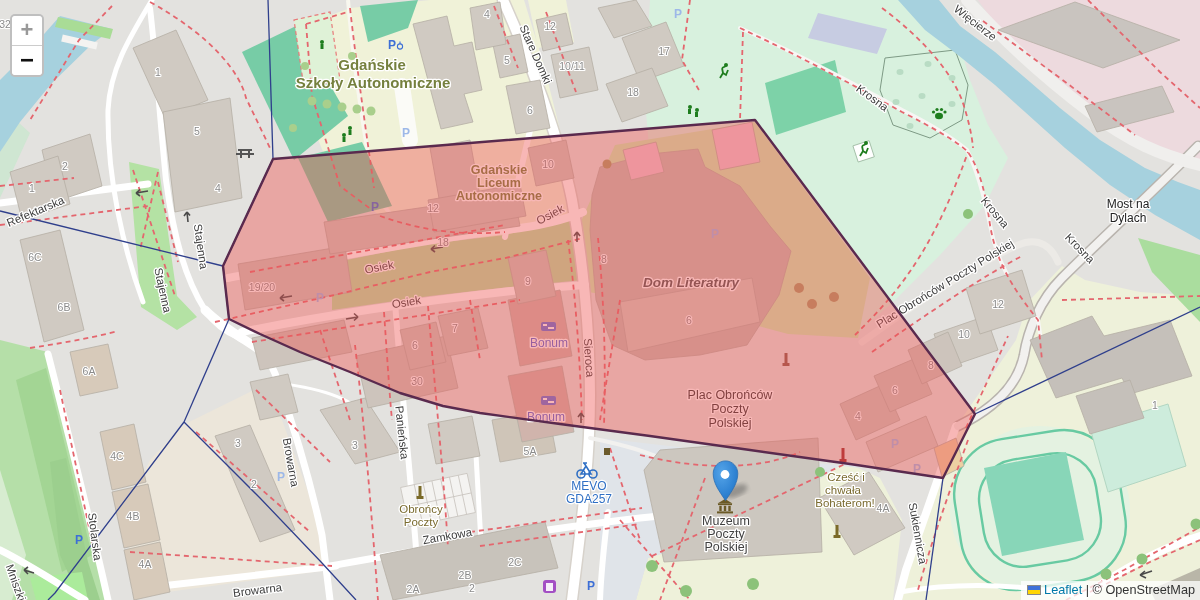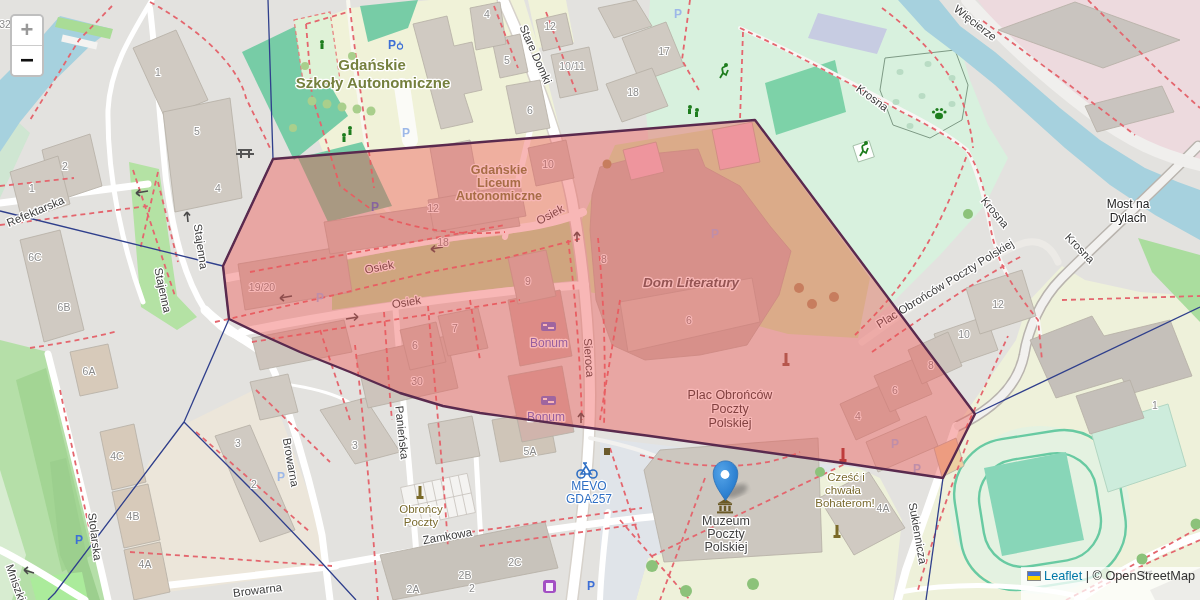--- a/index.html
+++ b/index.html
@@ -2,21 +2,21 @@
 <html><head>
 <meta charset="utf-8">
 <style>
 html,body{margin:0;padding:0;width:1200px;height:600px;overflow:hidden;background:#e5e4e1;font-family:"Liberation Sans",sans-serif;}
 #map{position:relative;width:1200px;height:600px;}
 svg{display:block;}
 .zc{position:absolute;left:10px;top:14px;width:30px;border:2px solid rgba(0,0,0,0.25);border-radius:5px;background:#fff;z-index:50;}
 .zb{width:30px;height:29px;line-height:27px;text-align:center;font-size:22px;font-weight:bold;color:#404040;background:#fff;}
 .zb.plus{border-bottom:1px solid #ccc;border-radius:4px 4px 0 0;color:#999;}
 .zb.minus{border-radius:0 0 4px 4px;color:#111;font-size:24px;}
-.attr{position:absolute;right:0;bottom:0;background:rgba(255,255,255,0.75);padding:2px 5px 17px 7px;font-size:12.7px;color:#333;z-index:50;}
+.attr{position:absolute;right:0;bottom:0;background:rgba(255,255,255,0.75);padding:2px 5px 3px 7px;font-size:12.7px;color:#333;z-index:50;}
 .attr a{color:#0078a8;text-decoration:none;}
 </style>
 </head>
 <body>
 <div id="map">
 <svg width="1200" height="600" viewBox="0 0 1200 600">
 <defs>
 <filter id="blur1">
           <feGaussianBlur stdDeviation="2"></feGaussianBlur>
         </filter>

